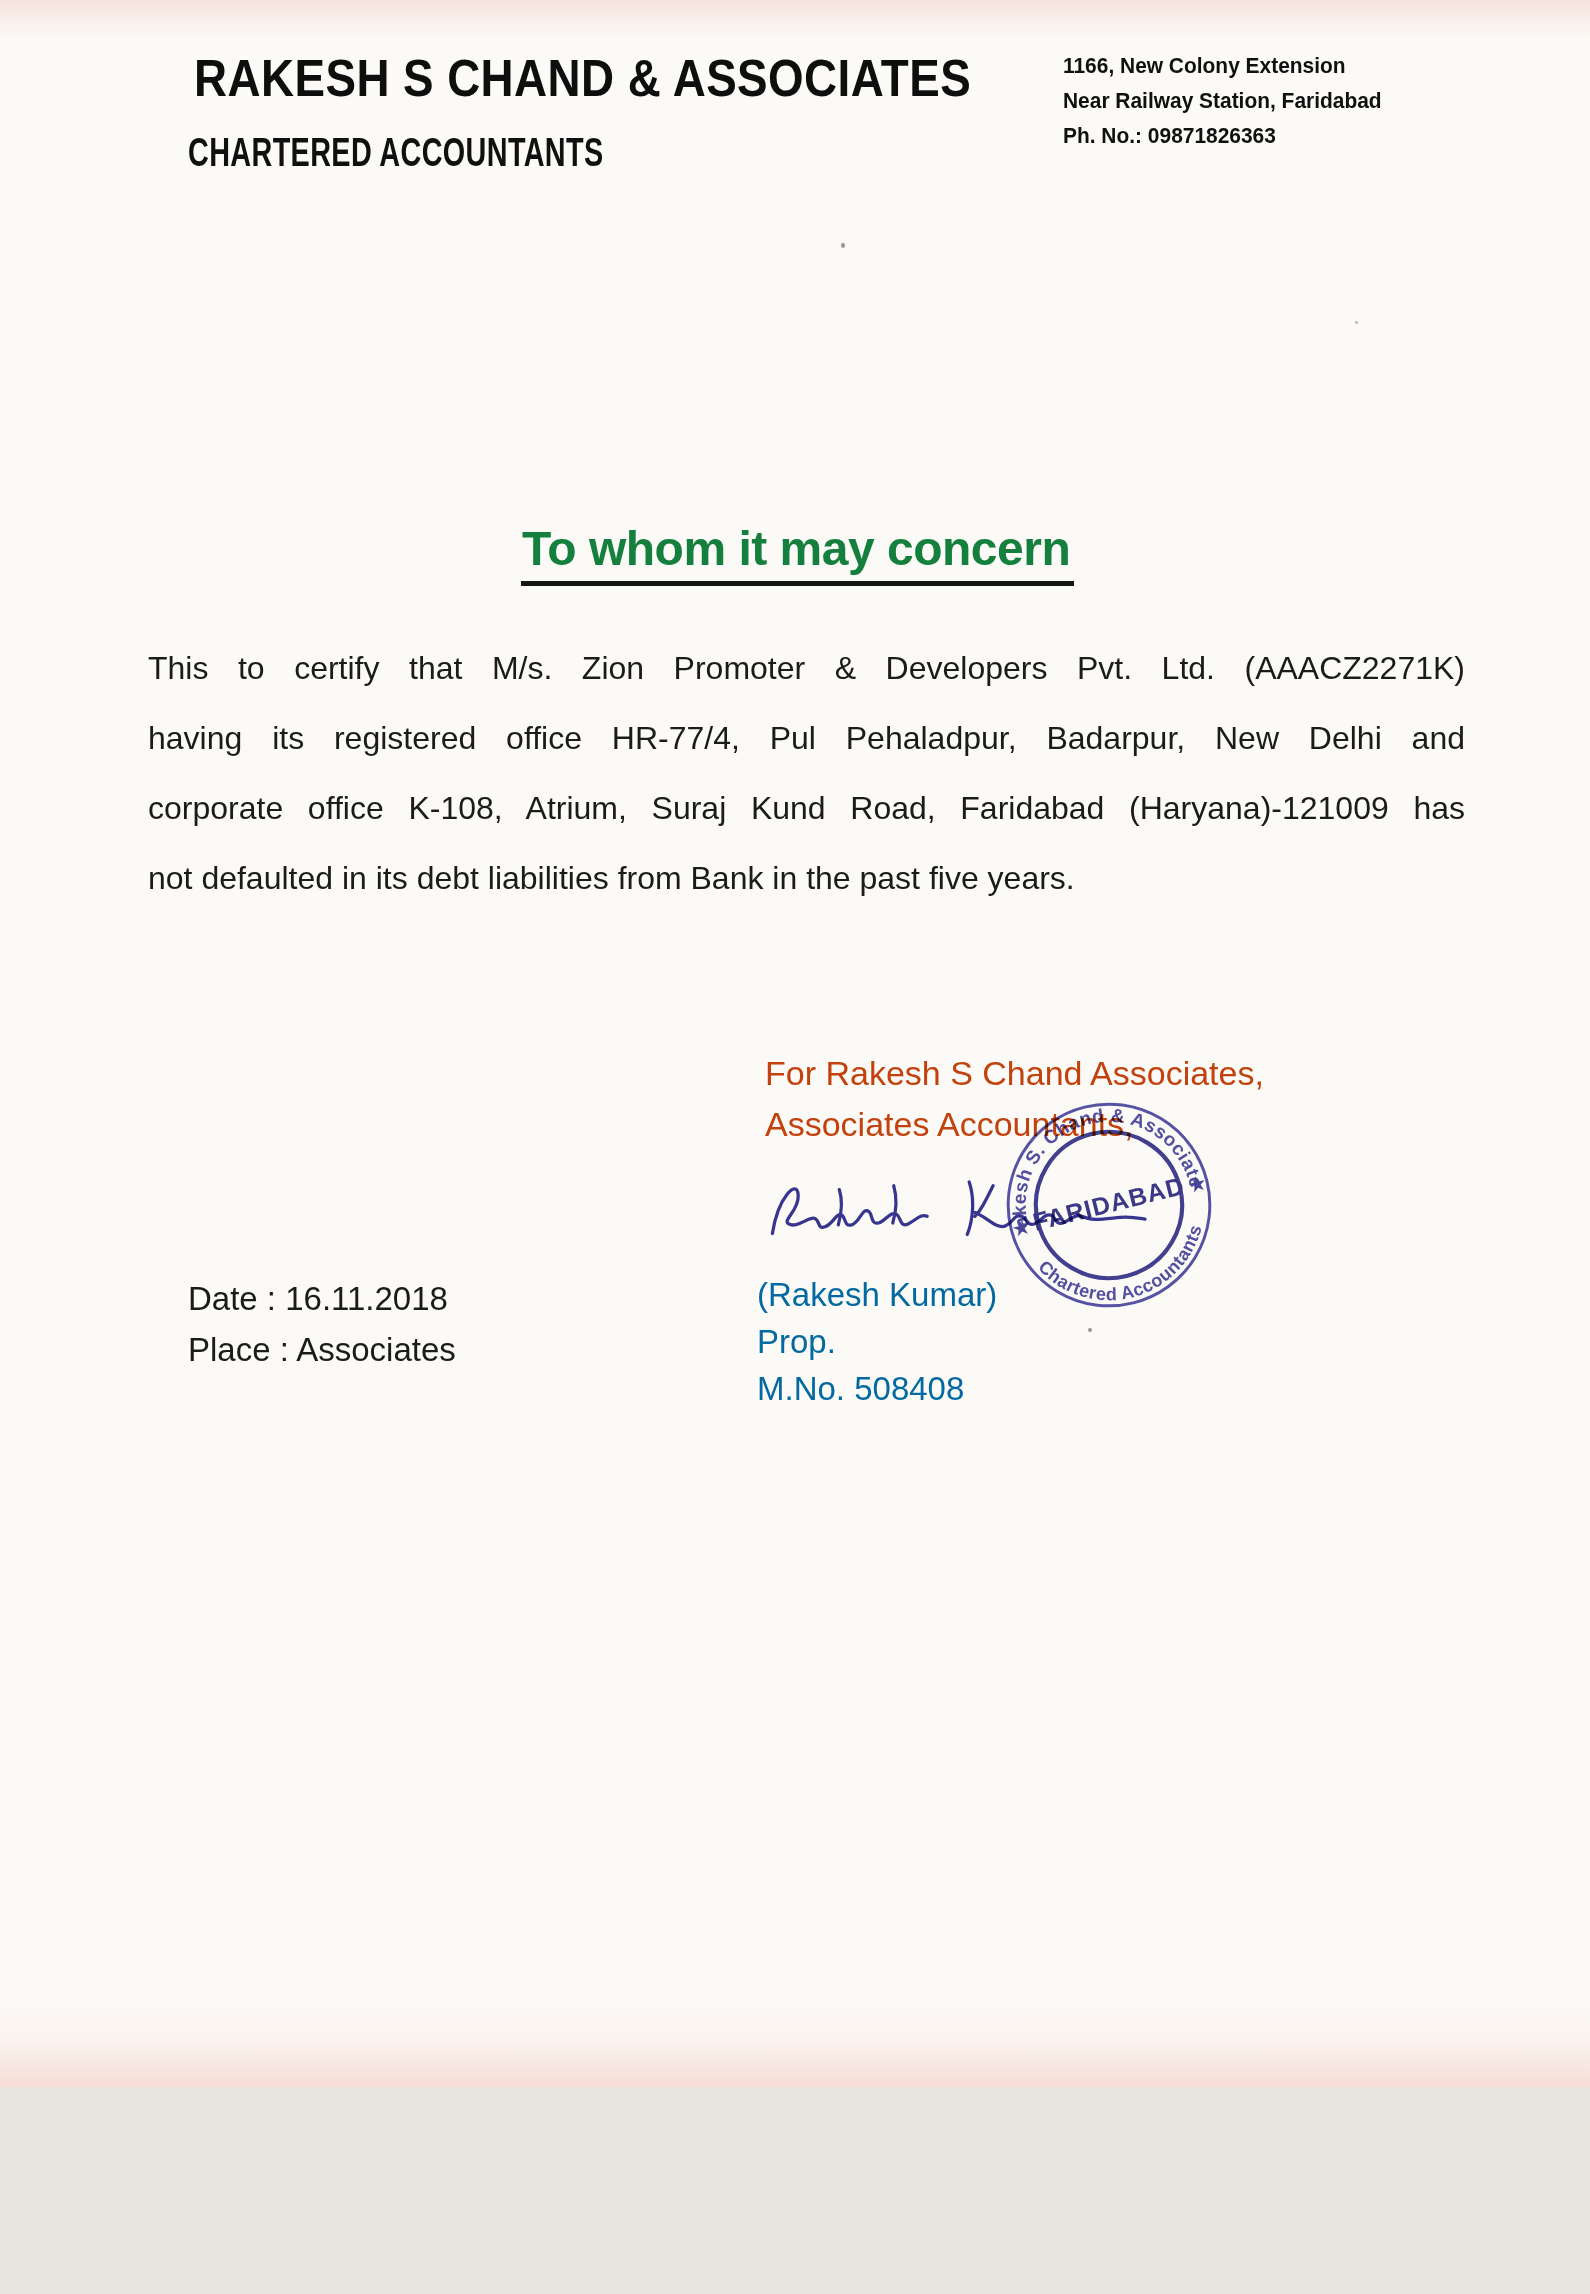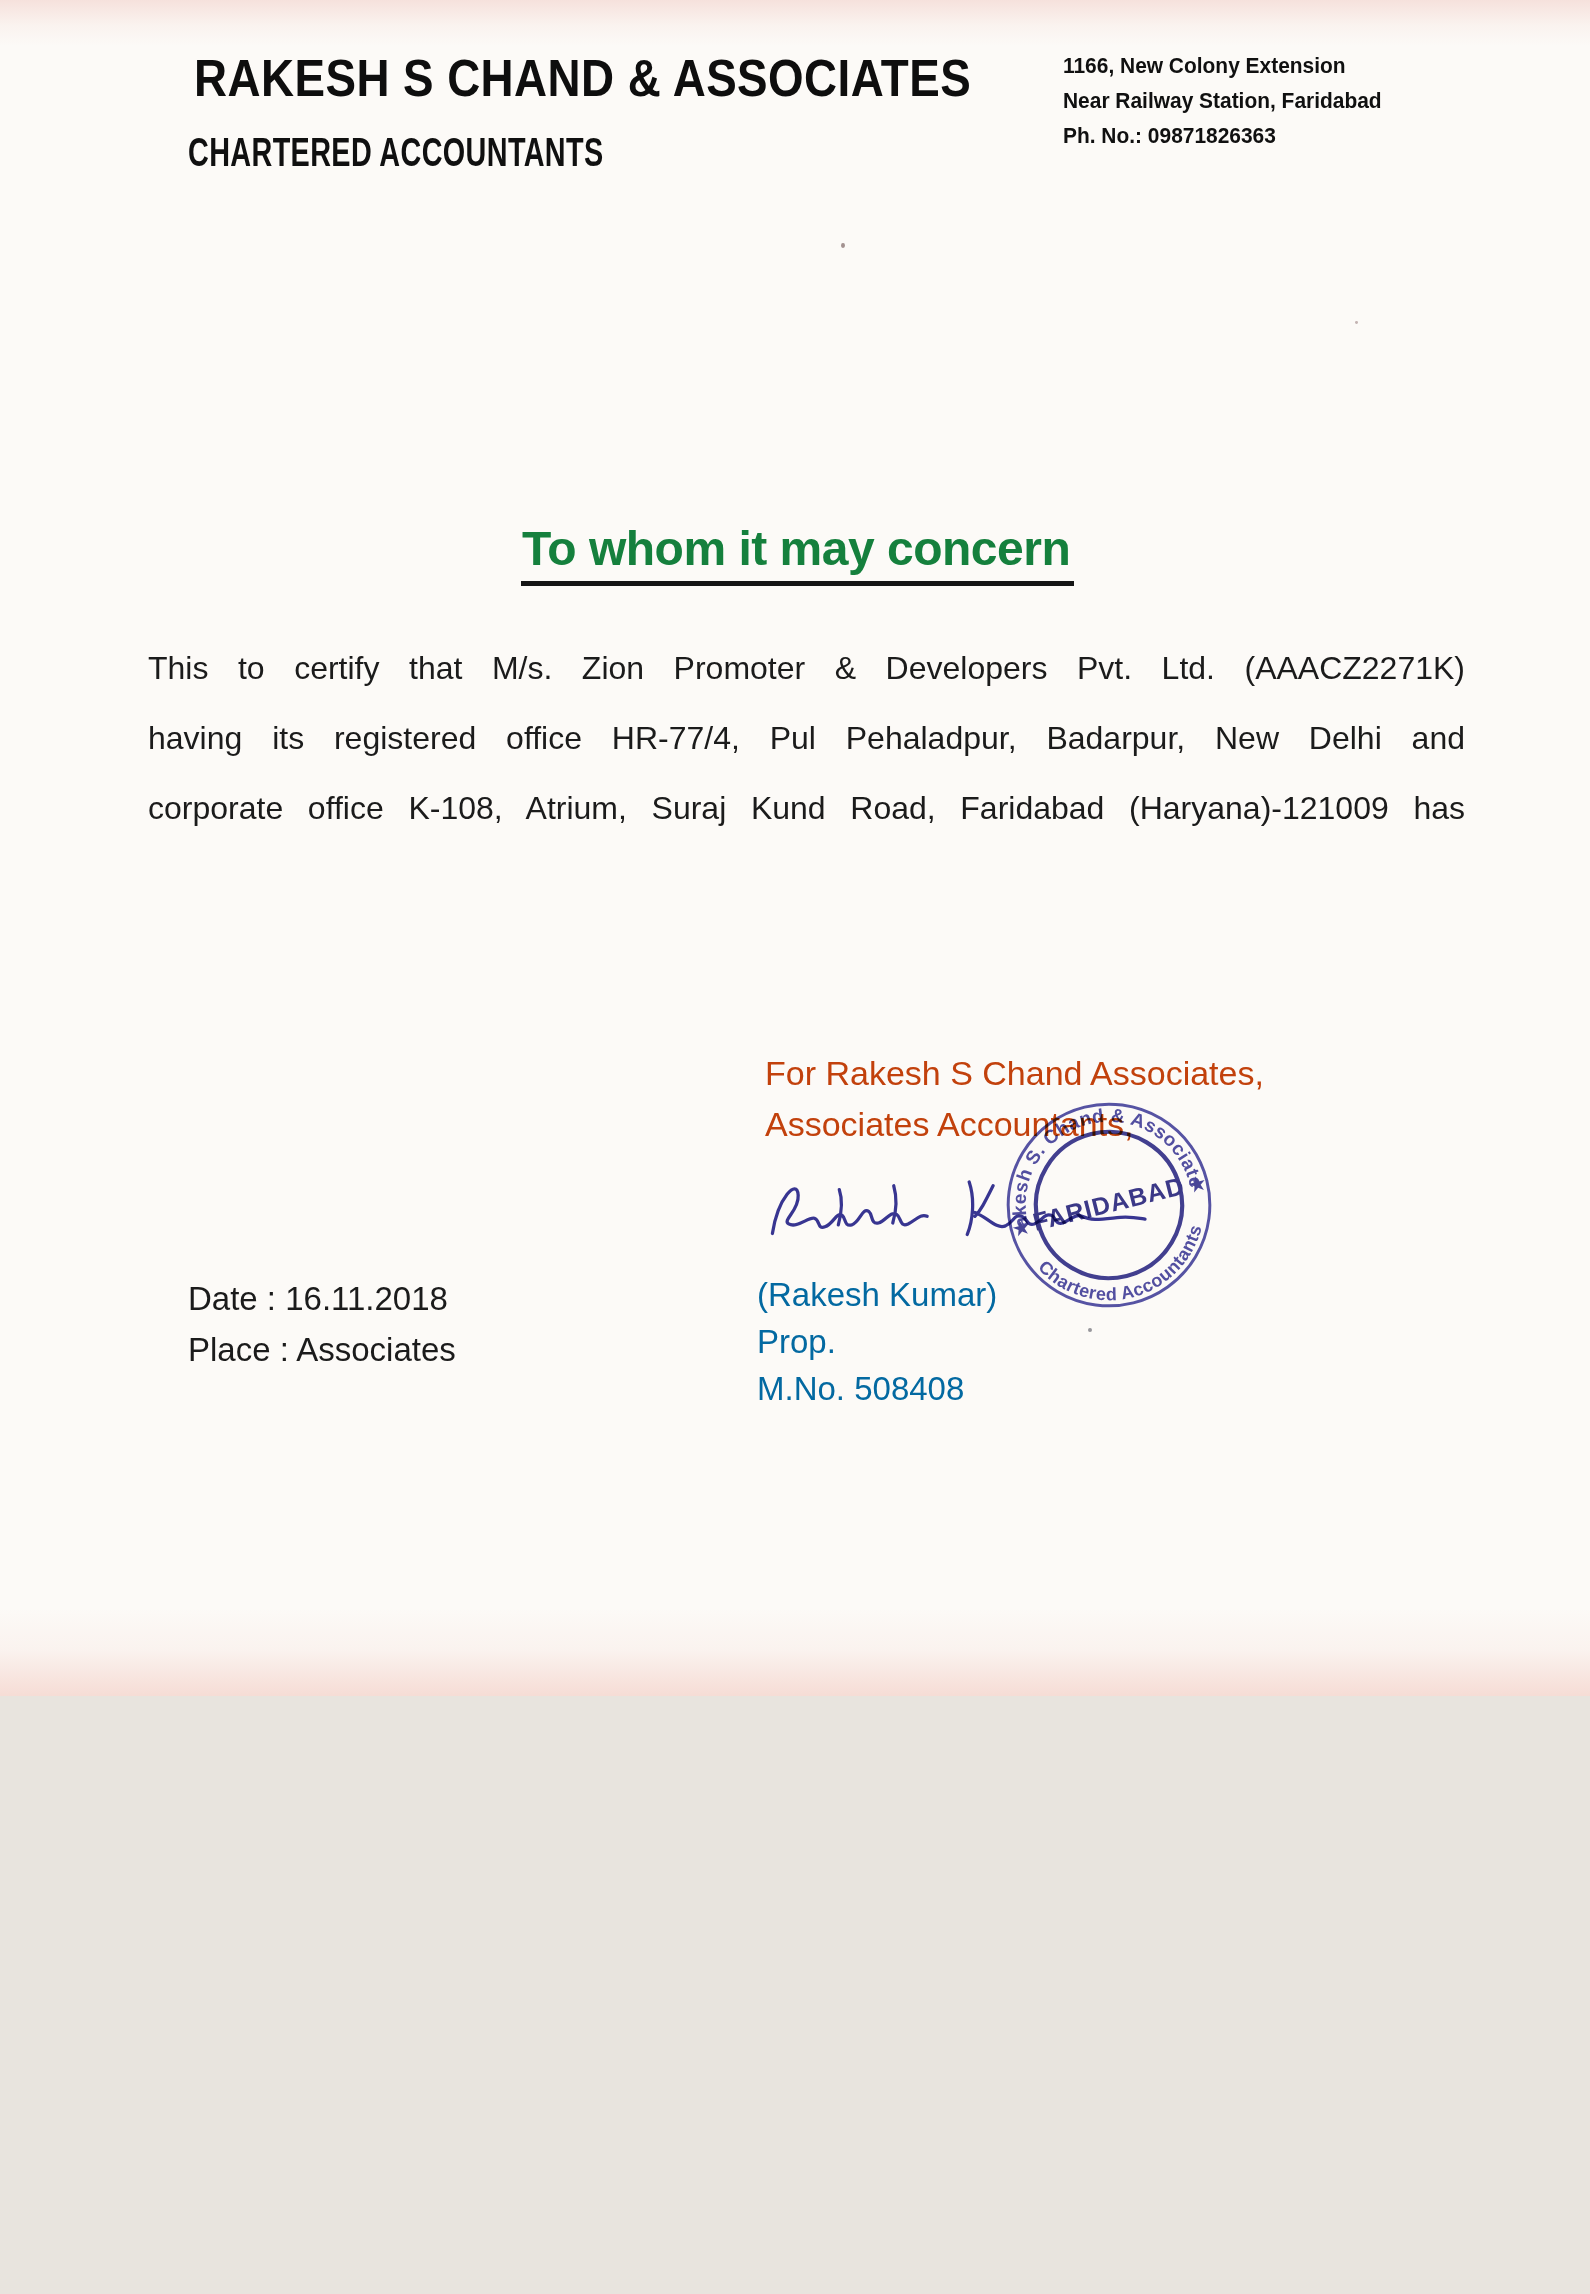--- a/index.html
+++ b/index.html
@@ -1,18 +1,18 @@
 <!DOCTYPE html>
 <html><head>
 <meta charset="utf-8">
 <style>
   html,body { margin:0; padding:0; background:#e8e4de; }
   .page {
     position:relative;
-    width:1591px; height:1696px;
+    width:1591px; height:2087px;
     margin:0 auto;
     background:#fcfaf7;
     overflow:hidden;
     font-family:"Liberation Sans", sans-serif;
     color:#1d1d1d;
   }
   .edge-top {
     position:absolute; top:0; left:0; right:0; height:46px;
     background:linear-gradient(180deg, rgba(231,168,158,0.30), rgba(236,190,180,0.12) 55%, rgba(236,190,180,0) 100%);
     pointer-events:none;
@@ -121,20 +121,21 @@
   </div>
 
   <div class="title-wrap">
     <span class="letter-title">To whom it may concern</span>
   </div>
 
   <div class="body-lines">
     <div class="body-line just">This to certify that M/s. Zion Promoter &amp; Developers Pvt. Ltd. (AAACZ2271K)</div>
     <div class="body-line just">having its registered office HR-77/4, Pul Pehaladpur, Badarpur, New Delhi and</div>
     <div class="body-line just">corporate office K-108, Atrium, Suraj Kund Road, Faridabad (Haryana)-121009 has</div>
+    <div class="body-line">not defaulted in its debt liabilities from Bank in the past five years.</div>
   </div>
 
   <div class="signoff">
     <div>For Rakesh S Chand Associates,</div>
     <div>Associates Accountants,</div>
   </div>
 
   <svg class="sig-svg" viewBox="0 0 408 112" aria-label="handwritten signature">
     <path d="M 16 78 C 22 40 42 20 43 38 C 44 54 26 64 33 68 C 42 73 54 60 60 62 C 66 64 63 74 71 71 C 80 68 83 55 89 59 C 93 62 91 71 99 69 C 108 66 110 50 117 55 C 121 58 119 69 127 67 C 135 65 139 54 146 58 C 151 61 149 72 158 68 C 166 64 171 57 178 60
          M 86 32 C 90 44 88 58 85 69

